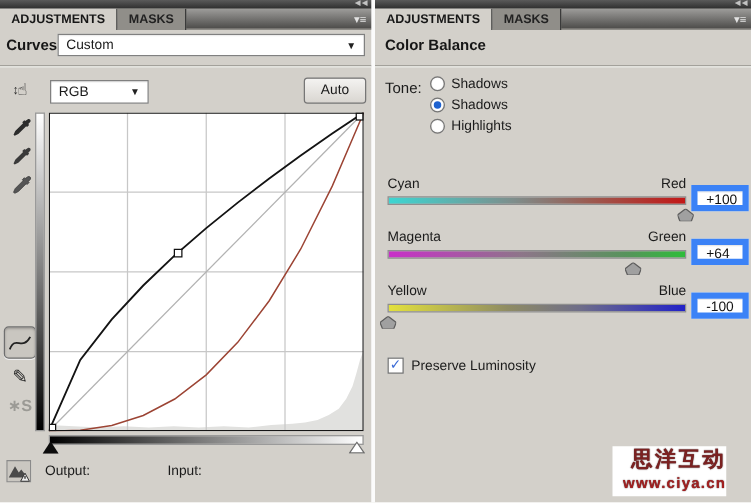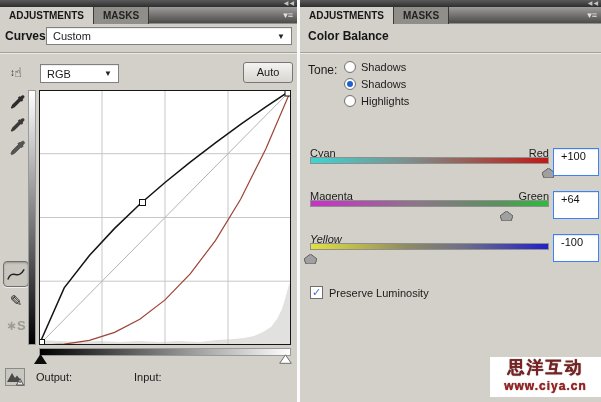--- a/index.html
+++ b/index.html
@@ -60,39 +60,39 @@
   
   .tone-label { position:absolute; font-size:12px; color:#1b1b1b; }
   .radio-row { position:absolute; display:flex; align-items:center; }
   .radio { width:12px; height:12px; border-radius:50%; border:1px solid #767676;
     background:radial-gradient(#ffffff 55%,#d8d8d8); position:relative; }
   .radio.sel::after { content:""; position:absolute; left:2px; top:2px; width:6px; height:6px;
     border-radius:50%; background:#1e62d0; }
   .radio-text { font-size:11px; color:#1b1b1b; margin-left:5px; }
 
   
-  .sl-label { position:absolute; font-size:11px; color:#1b1b1b;margin-top:6px; }
+  .sl-label { position:absolute; font-size:11px; color:#1b1b1b; }
   .sl-bar { position:absolute; left:10px; width:239px; height:7px; border:1px solid #8f8f8f; }
   .bar-cr { background:linear-gradient(90deg,#3cd6d2,#7e8e8c 42%,#9c5a50 68%,#c31717); }
   .bar-mg { background:linear-gradient(90deg,#c92fc9,#8d7689 45%,#57935c 80%,#2ebd3a); }
   .bar-yb { background:linear-gradient(90deg,#e3e13c,#8f8c63 40%,#6e6d8a 65%,#2121c8); }
   .sl-handle { position:absolute; width:13px; height:10px; }
-  .val-box { position:absolute; left:253px; width:46px; height:28px; background:#fff;
-    border:1px solid #3b82f6; box-shadow:inset 0 1px 0 #e8e8e8;
+  .val-box { position:absolute; left:253px; width:46px; height:21px; background:#fff;
+    border:5px solid #3b82f6; box-shadow:inset 0 1px 0 #e8e8e8;
     font-size:11px; color:#111; line-height:15px; padding-left:7px; }
 
   
   .checkbox-row { position:absolute; display:flex; align-items:center; }
   .checkbox { width:13px; height:13px; background:#fff; border:1px solid #6e6e6e;
     font-size:11px; line-height:11px; color:#3b6bd6; font-weight:bold; text-align:center; }
   .checkbox-text { font-size:11px; color:#1b1b1b; margin-left:6px; }
 
   
-  .watermark { position:absolute; left:190px; top:357px; width:111px; height:40px;
-    background:#ffffff; text-align:center; overflow:hidden; }
+  .watermark { position:absolute; left:190px; top:357px; width:91px; height:40px;
+    background:#ffffff; text-align:right; overflow:hidden; }
   .wm1 { font-size:17px; font-weight:bold; color:#7c2121; letter-spacing:2px;
     line-height:22px; text-shadow:0 0 1px #2a0a0a; }
   .wm2 { font-size:12px; font-weight:bold; color:#a32020; line-height:14px; letter-spacing:1px;
     text-shadow:0 0 1px #2a0a0a; }
 </style>
 </head>
 <body>
 
 <div class="screen">
 
@@ -244,21 +244,22 @@
     <div class="sl-label" style="left:10px; top:184px;">Magenta</div>
     <div class="sl-label" style="left:10px; top:184px; width:239px; text-align:right;">Green</div>
     <div class="sl-bar bar-mg" style="top:200px;"></div>
     <div class="sl-handle" style="left:200px; top:207px;">
       <svg width="13" height="10">
           <path d="M6.5 0 L13 5 L11 10 L2 10 L0 5 Z" fill="#a0a0a0" stroke="#5e5e5e"></path>
         </svg>
     </div>
     <div class="val-box" style="top:191px;">+64</div>
 
-    <div class="sl-label" style="left:10px; top:227px;font-style:italic;">Yellow</div>
+    <div class="sl-label" style="left:10px; top:227px;">Yellow</div>
+    <div class="sl-label" style="left:10px; top:227px; width:239px; text-align:right;">Blue</div>
     <div class="sl-bar bar-yb" style="top:243px;"></div>
     <div class="sl-handle" style="left:4px; top:250px;">
       <svg width="13" height="10">
           <path d="M6.5 0 L13 5 L11 10 L2 10 L0 5 Z" fill="#a0a0a0" stroke="#5e5e5e"></path>
         </svg>
     </div>
     <div class="val-box" style="top:234px;">-100</div>
 
     <div class="checkbox-row" style="left:10px; top:286px;">
       <span class="checkbox">✓</span>

